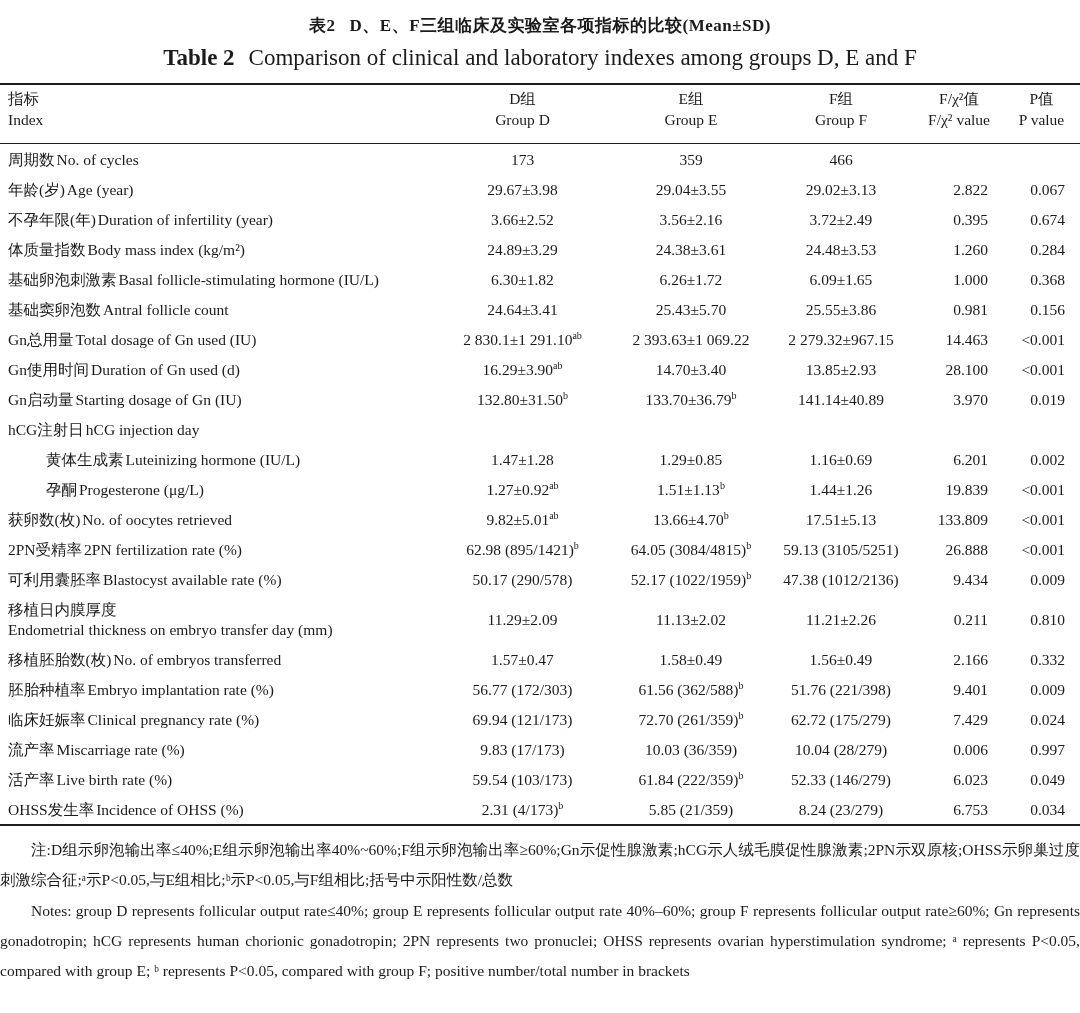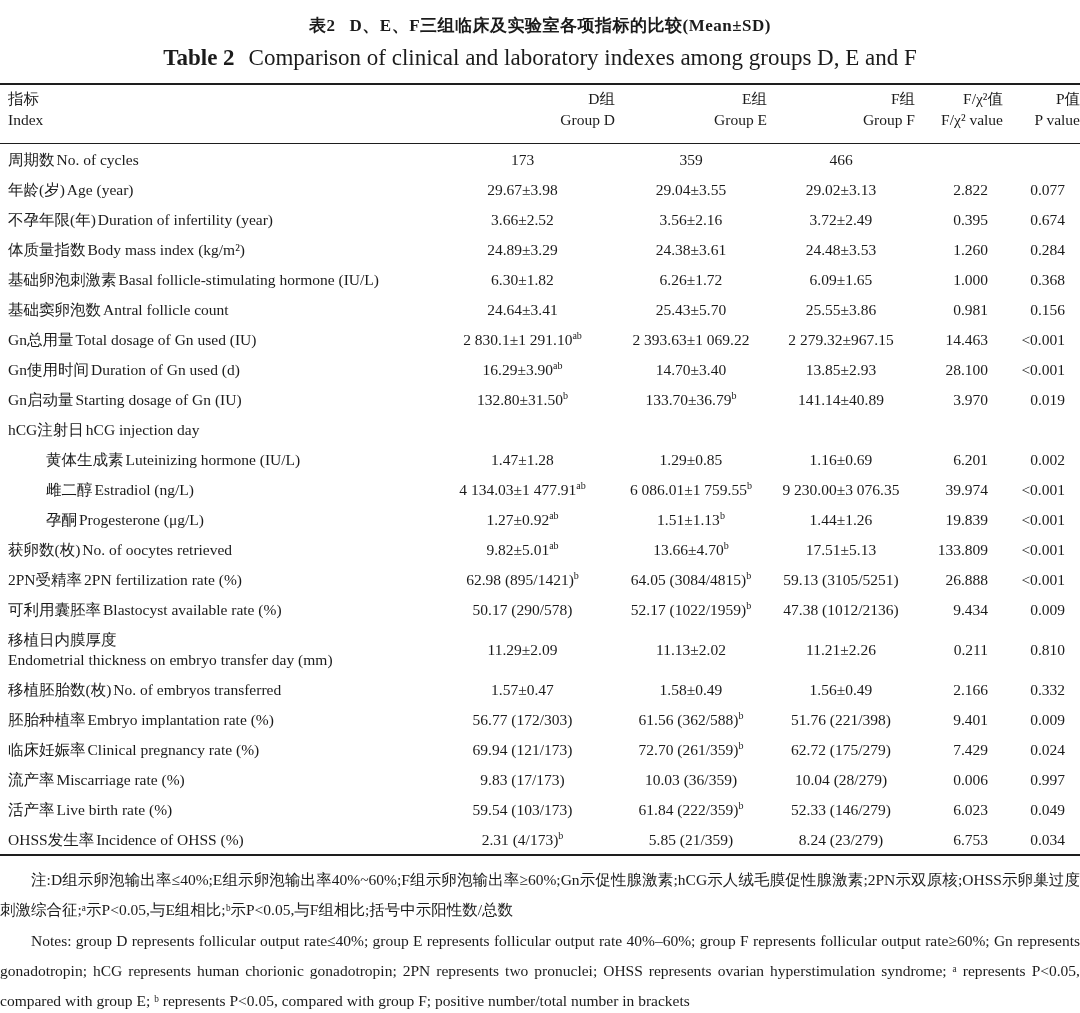--- a/index.html
+++ b/index.html
@@ -25,21 +25,21 @@
     width:100%;border-collapse:collapse;table-layout:fixed;
     border-top:2.5px solid #1e1e1e;border-bottom:2.5px solid #1e1e1e;
     font-size:15.5px;
   }
   thead td{
     border-bottom:1.5px solid #1e1e1e;
     padding:3px 0 13px 0;vertical-align:middle;line-height:21px;
   }
   thead td .zh,thead td .en{display:block;}
   td.hl{text-align:left;padding-left:8px;}
-  td.hc{text-align:right;}
+  td.hc{text-align:center;}
   tbody td{
     padding:4.5px 0;line-height:21px;vertical-align:middle;
     white-space:nowrap;
   }
   td.lbl{text-align:left;padding-left:8px;}
   td.lbl .en{margin-left:2px;}
   td.lbl.ind{padding-left:46px;}
   td.lbl.two{white-space:normal;}
   td.lbl.two .en{display:block;margin-left:0;line-height:20px;}
   td.val{text-align:center;}
@@ -110,21 +110,21 @@
           <td class="val">466</td>
           <td class="num"></td>
           <td class="num"></td>
         </tr>
         <tr>
           <td class="lbl"><span class="zh">年龄(岁)</span><span class="en">Age (year)</span></td>
           <td class="val">29.67±3.98</td>
           <td class="val">29.04±3.55</td>
           <td class="val">29.02±3.13</td>
           <td class="num">2.822</td>
-          <td class="num">0.077</td>
+          <td class="num">0.067</td>
         </tr>
         <tr>
           <td class="lbl"><span class="zh">不孕年限(年)</span><span class="en">Duration of infertility (year)</span></td>
           <td class="val">3.66±2.52</td>
           <td class="val">3.56±2.16</td>
           <td class="val">3.72±2.49</td>
           <td class="num">0.395</td>
           <td class="num">0.674</td>
         </tr>
         <tr>
@@ -185,28 +185,20 @@
         </tr>
         <tr>
           <td class="lbl ind"><span class="zh">黄体生成素</span><span class="en">Luteinizing hormone (IU/L)</span></td>
           <td class="val">1.47±1.28</td>
           <td class="val">1.29±0.85</td>
           <td class="val">1.16±0.69</td>
           <td class="num">6.201</td>
           <td class="num">0.002</td>
         </tr>
         <tr>
-          <td class="lbl ind"><span class="zh">雌二醇</span><span class="en">Estradiol (ng/L)</span></td>
-          <td class="val">4 134.03±1 477.91<sup>ab</sup></td>
-          <td class="val">6 086.01±1 759.55<sup>b</sup></td>
-          <td class="val">9 230.00±3 076.35</td>
-          <td class="num">39.974</td>
-          <td class="num">&lt;0.001</td>
-        </tr>
-        <tr>
           <td class="lbl ind"><span class="zh">孕酮</span><span class="en">Progesterone (μg/L)</span></td>
           <td class="val">1.27±0.92<sup>ab</sup></td>
           <td class="val">1.51±1.13<sup>b</sup></td>
           <td class="val">1.44±1.26</td>
           <td class="num">19.839</td>
           <td class="num">&lt;0.001</td>
         </tr>
         <tr>
           <td class="lbl"><span class="zh">获卵数(枚)</span><span class="en">No. of oocytes retrieved</span></td>
           <td class="val">9.82±5.01<sup>ab</sup></td>

